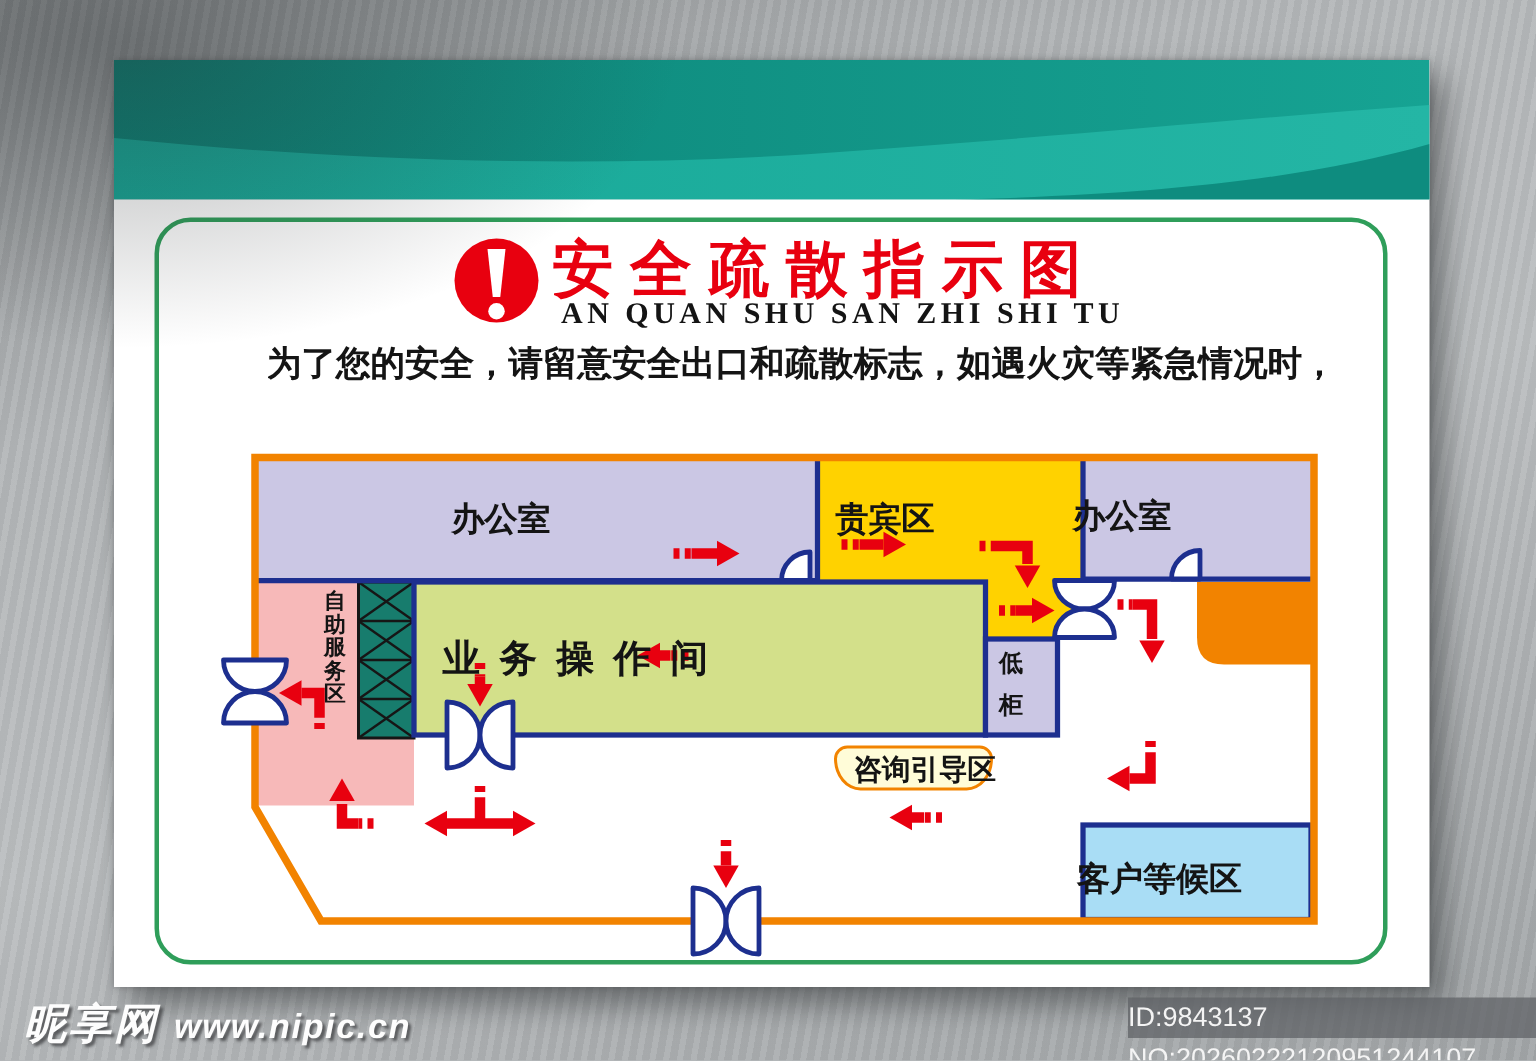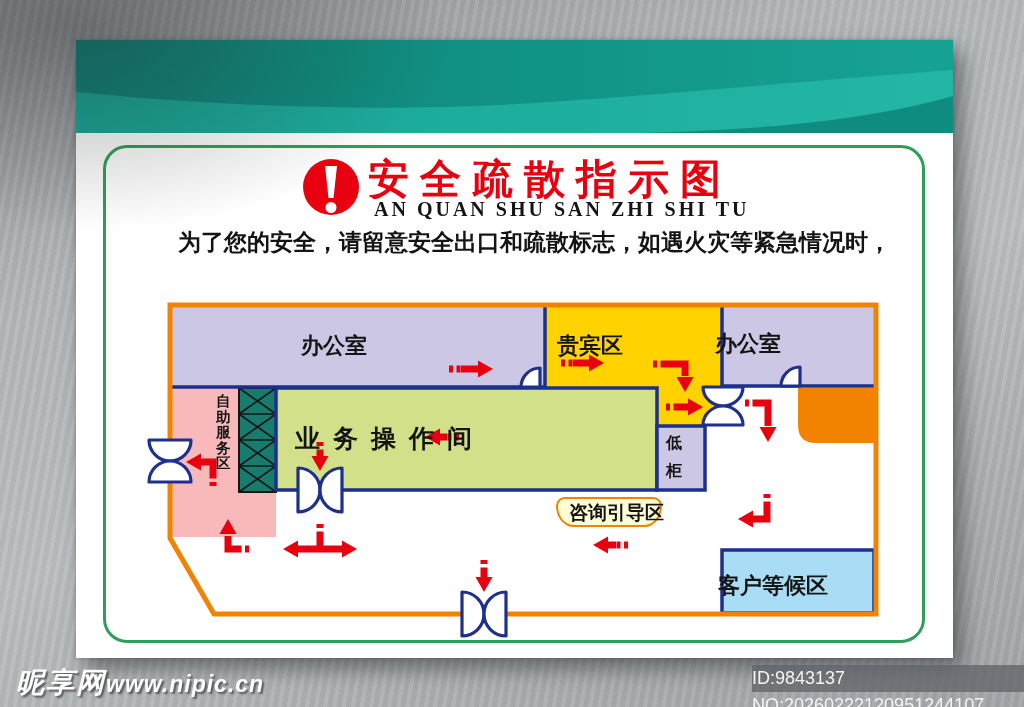--- a/index.html
+++ b/index.html
@@ -42,21 +42,21 @@
     font-family:"Liberation Serif","DejaVu Serif",serif;}
   .notice{left:128px;top:228px;text-align:left;font-size:23px;line-height:28px;}
   .consult-bubble{position:absolute;z-index:4;left:556px;top:497px;width:102px;height:26px;
     background:var(--consult);border:2.5px solid var(--orange);
     border-radius:10px 10px 20px 20px / 10px 10px 24px 24px;}
   .consult-bubble .inner{position:absolute;left:0;top:1px;width:100%;font-size:19px;margin-left:11px;}
   
   .watermark{position:absolute;left:16px;top:664px;z-index:6;color:#fdfdfd;font-style:italic;font-weight:bold;
     text-shadow:2px 2px 2px rgba(70,72,74,.85);}
   .watermark .site{font-size:28px;letter-spacing:2px;}
-  .watermark .url{font-size:23px;letter-spacing:1px;}
+  .watermark .url{font-size:23px;margin-left:10px;letter-spacing:1px;}
   .badge{position:absolute;left:752px;top:665px;z-index:6;width:276px;height:27px;line-height:27px;
     background:rgba(96,99,103,.75);color:#f4f4f4;font-size:18px;text-align:left;}
 </style>
 </head>
 <body>
 
 <div class="stage">
 
   <div class="poster">
 

